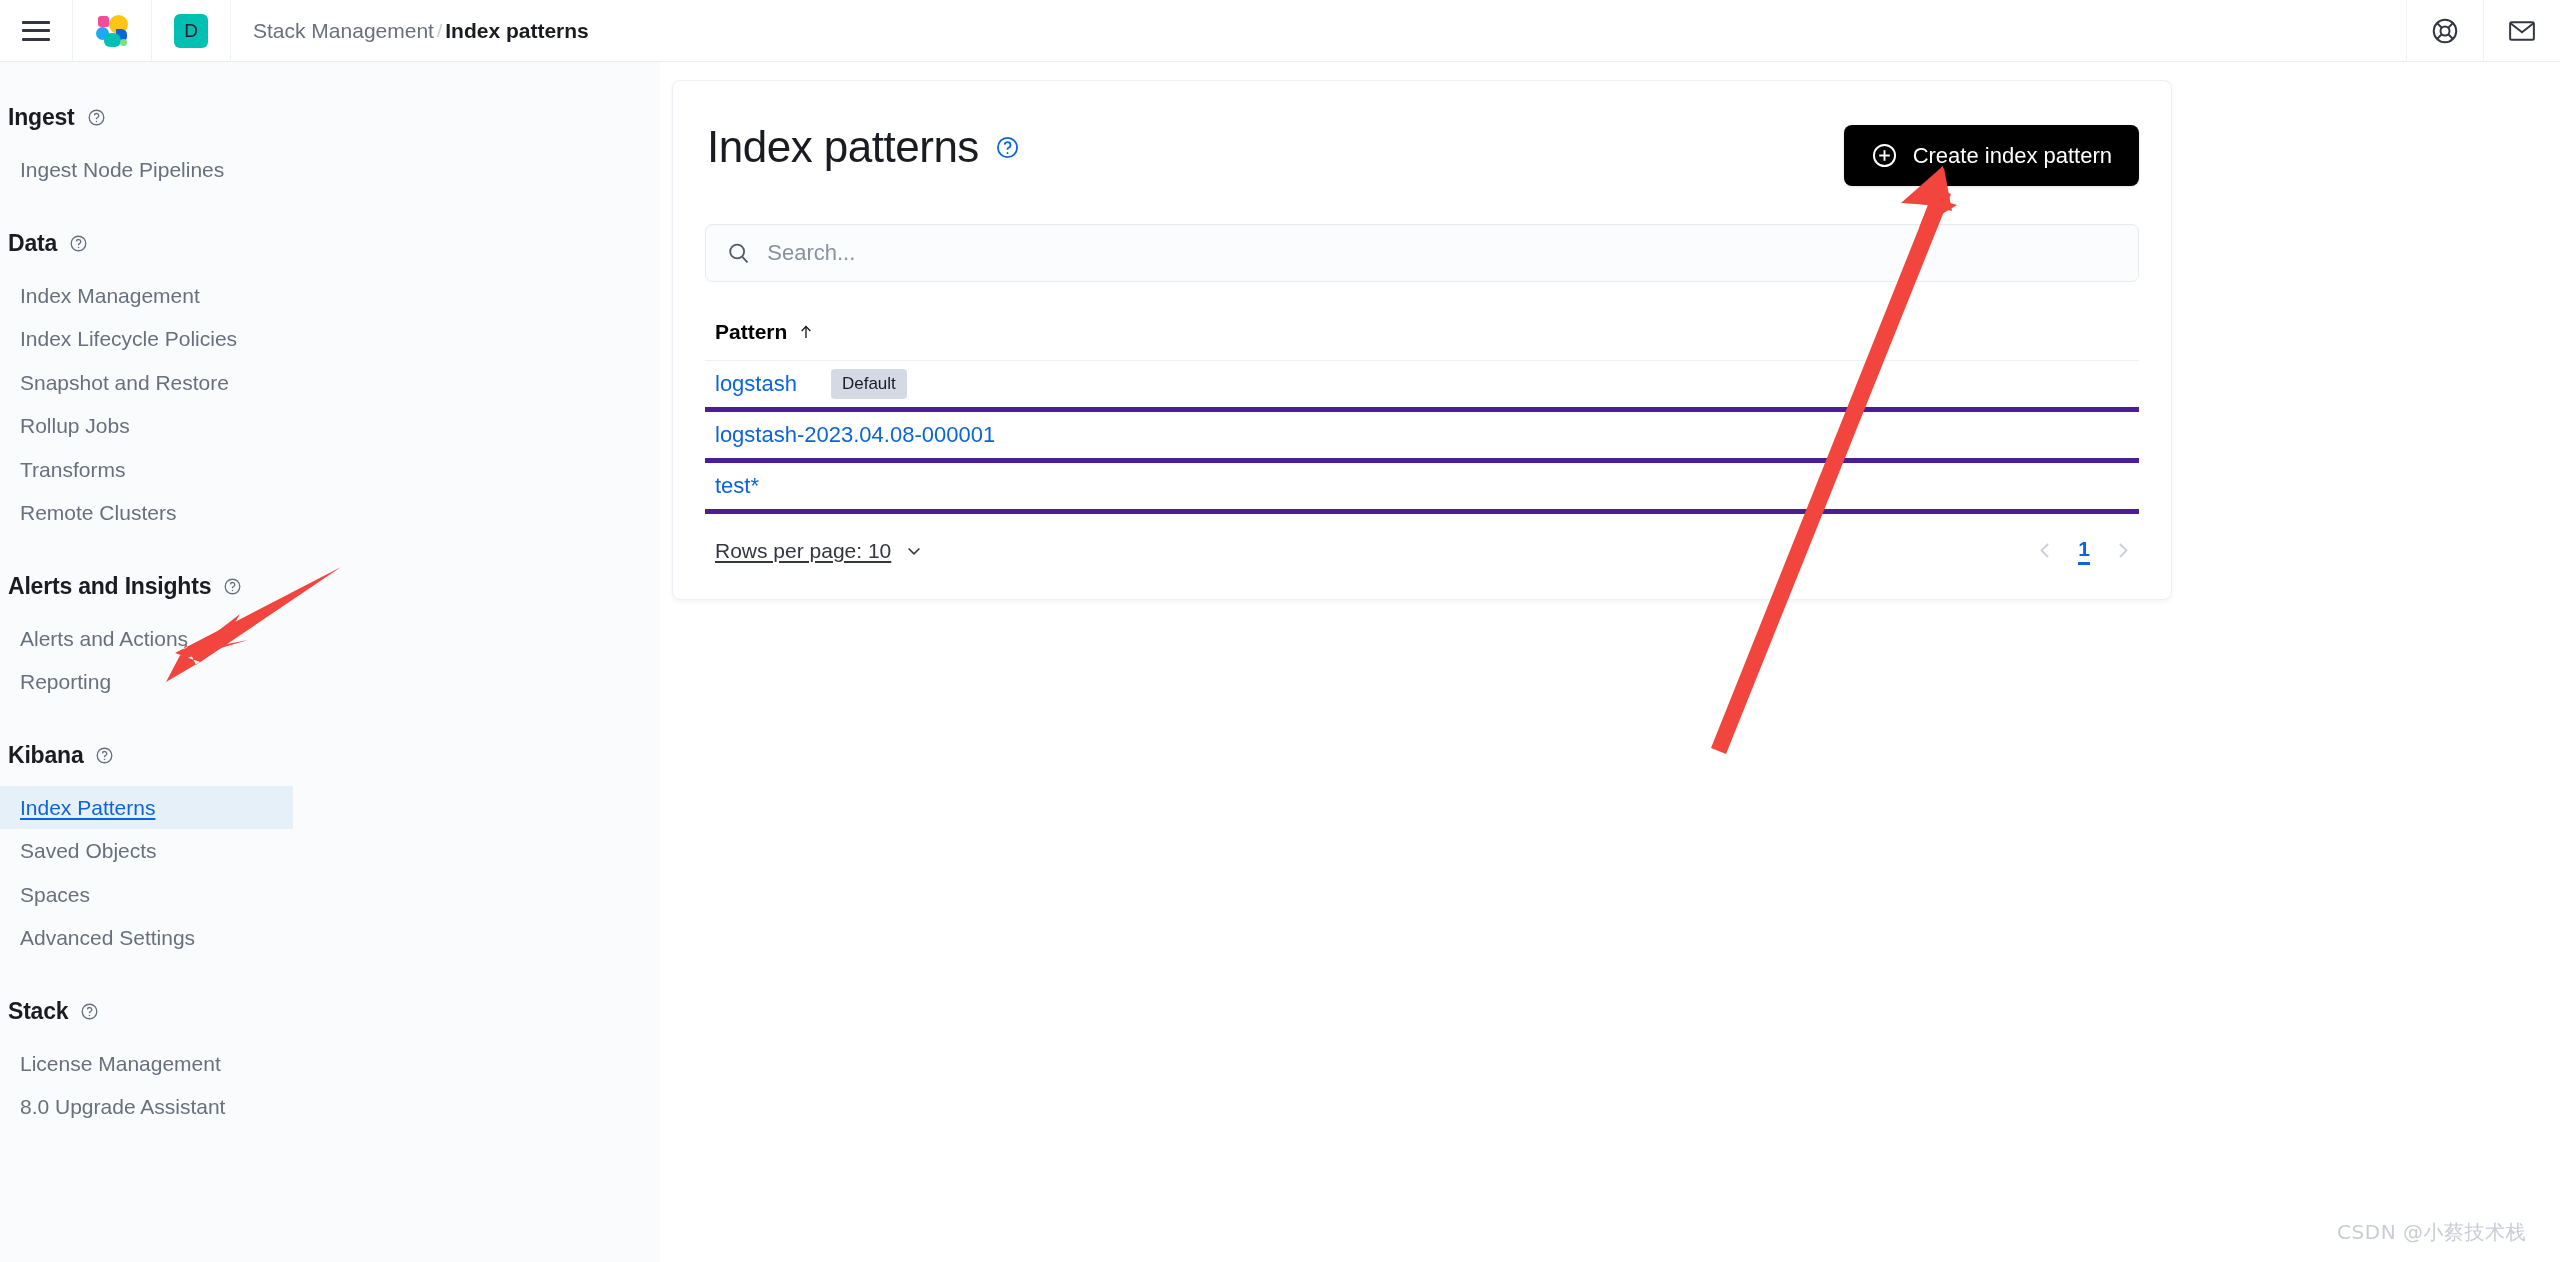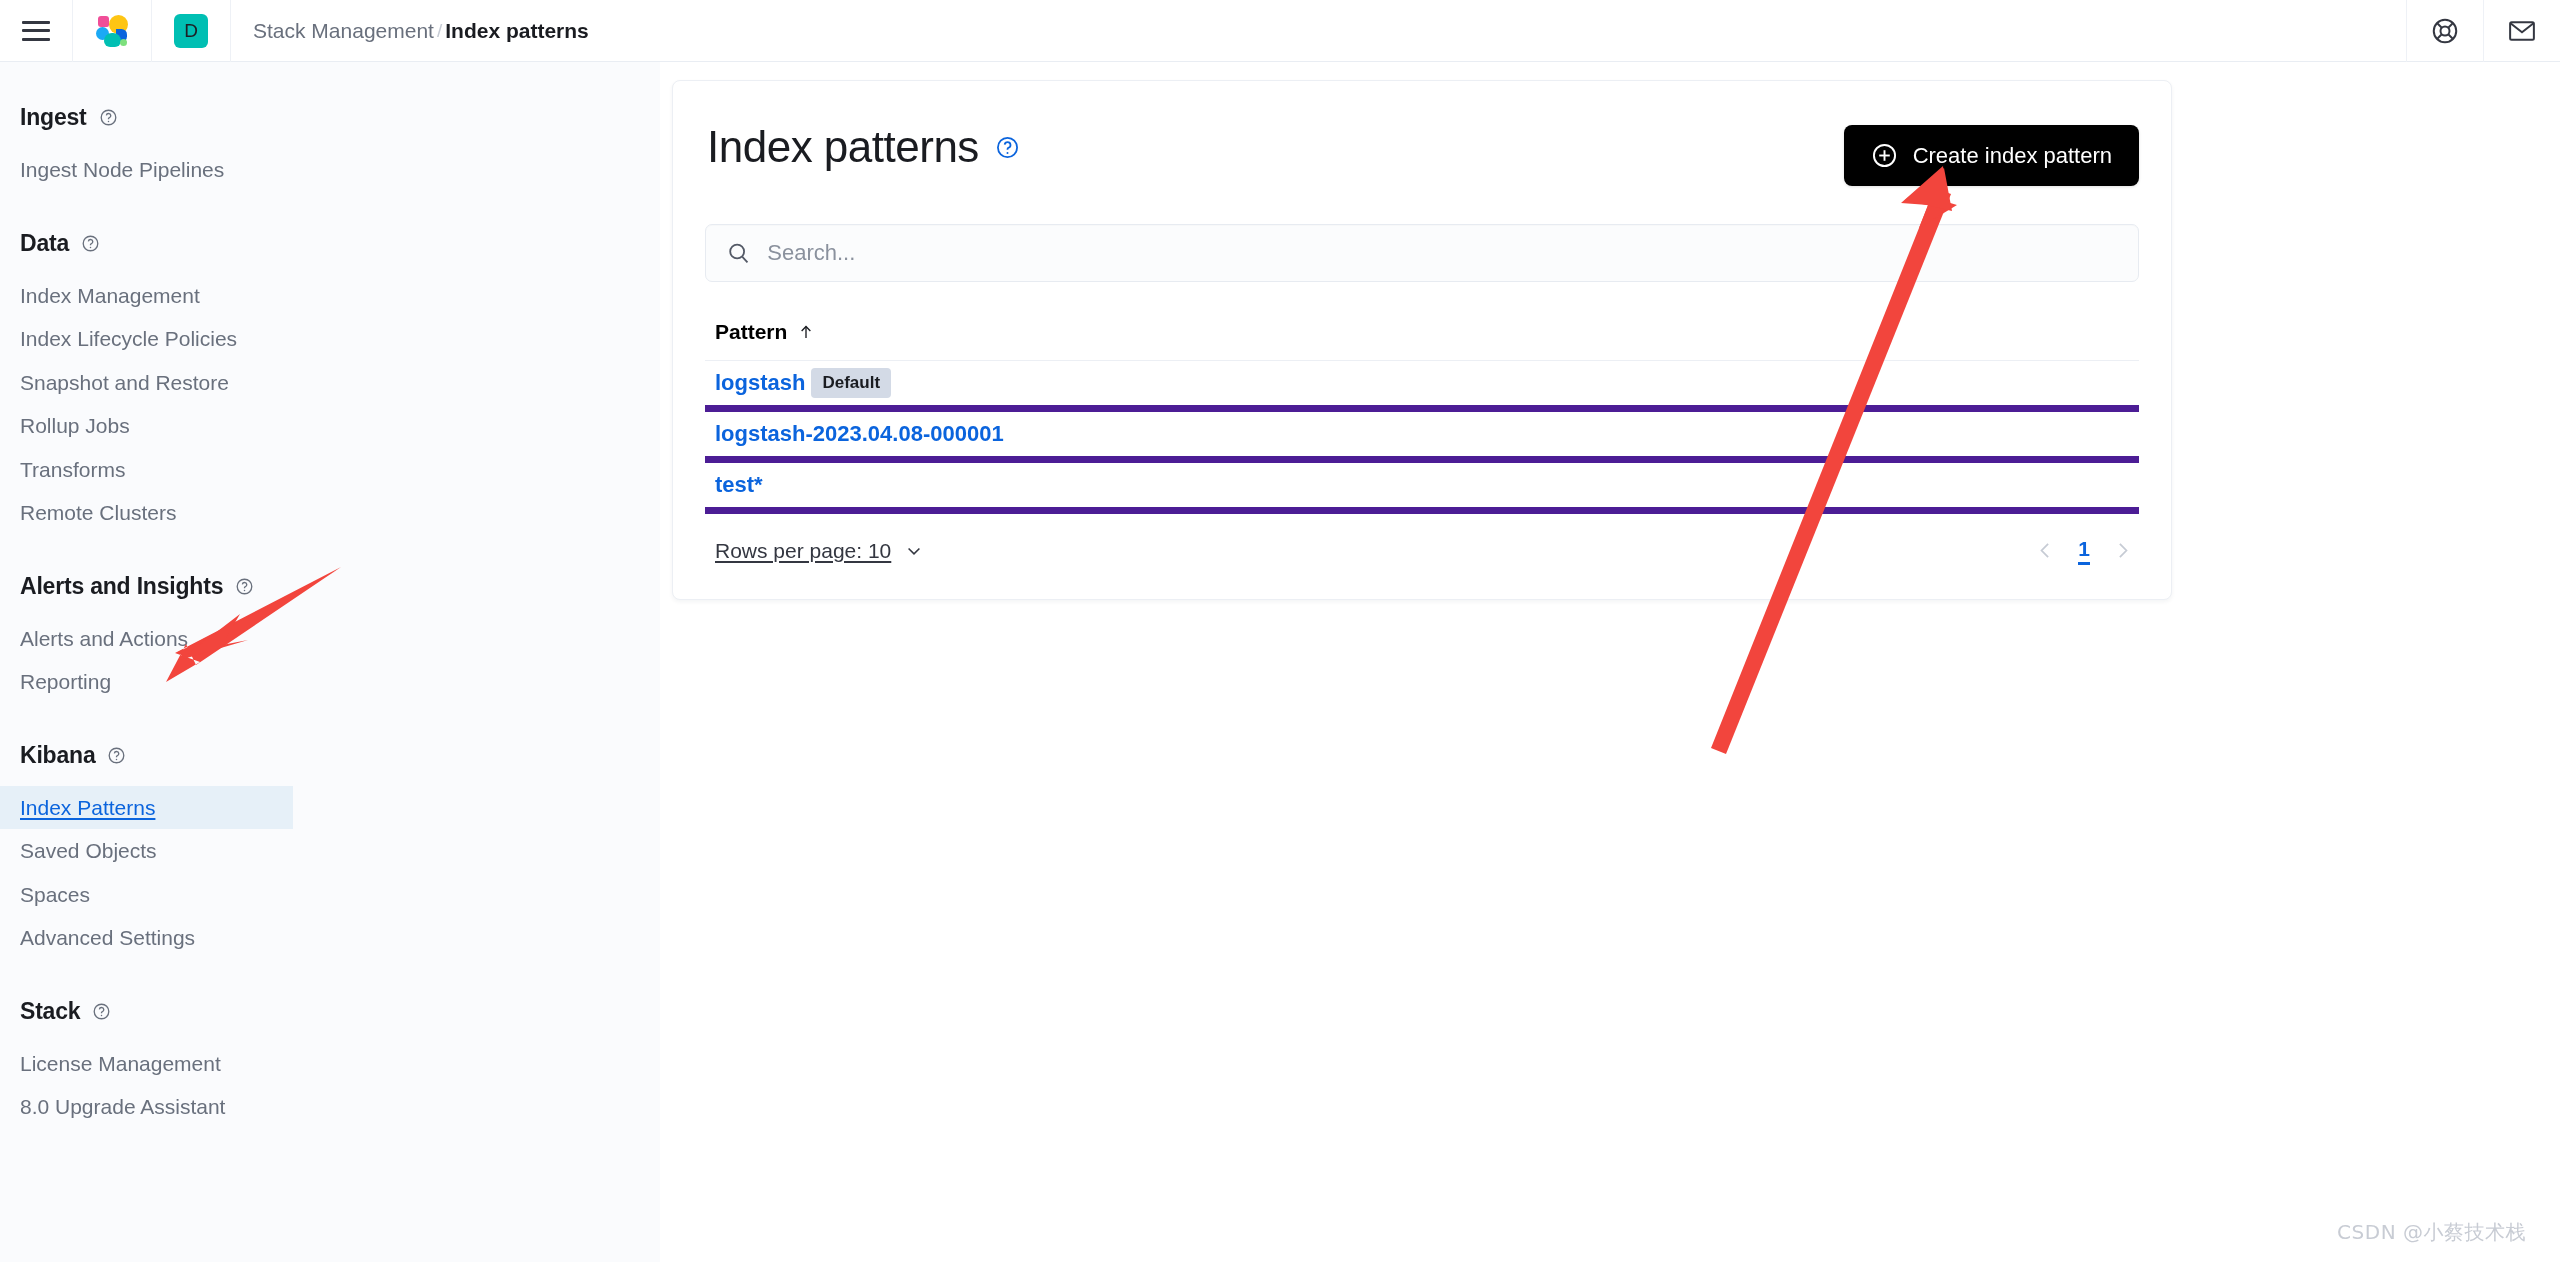--- a/index.html
+++ b/index.html
@@ -49,21 +49,21 @@
   .icon-btn { width:76px; height:62px; display:flex; align-items:center; justify-content:center; cursor:pointer; }
 
   
   .sidebar {
     position:absolute; left:0; top:62px; width:660px; height:1200px;
     background:#fafbfd; padding:42px 0 0 0;
   }
   .nav-group { margin-bottom:38px; }
   .nav-group-title {
     display:flex; align-items:center; gap:12px;
-    padding:0 0 4px 20px; font-size:23px; font-weight:700; color:#1a1c21;
+    padding:0 0 4px 8px; font-size:23px; font-weight:700; color:#1a1c21;
     letter-spacing:-0.2px;
   }
   .nav-group-title .help { flex:none; }
   .nav-items { margin-top:13px; }
   .nav-item {
     display:block; padding:6px 0 6px 20px;
     font-size:21px; color:#69707d; cursor:pointer; line-height:1.5;
   }
   .nav-item.selected {
     background:#e6f0f8; color:#0b64dd;
@@ -104,24 +104,23 @@
   }
   .search-input::placeholder { color:#8a919d; }
 
   .table { margin-top:38px; width:100%; }
   .th-row { padding:0 0 16px 10px; border-bottom:1px solid #eceff4; }
   .th {
     display:inline-flex; align-items:center; gap:10px;
     font-size:21px; font-weight:700; color:#000000; cursor:pointer;
   }
   .tr {
-    display:flex; align-items:center; gap:6px;
+    display:flex; align-items:center; gap:34px;
     height:51px; padding-left:10px;
-    border-bottom:7px solid #4c1d95;
-    font-weight:bold;
+    border-bottom:5px solid #4c1d95;
   }
   .cell-link { font-size:22px; color:#0b64dd; cursor:pointer; }
   .badge {
     background:#d3dae6; color:#1a1c21; font-size:17px;
     padding:4px 11px; border-radius:4px; line-height:1.3;
   }
 
   .table-footer {
     margin-top:22px; display:flex; align-items:center; justify-content:space-between;
     padding:0 6px 0 10px;

